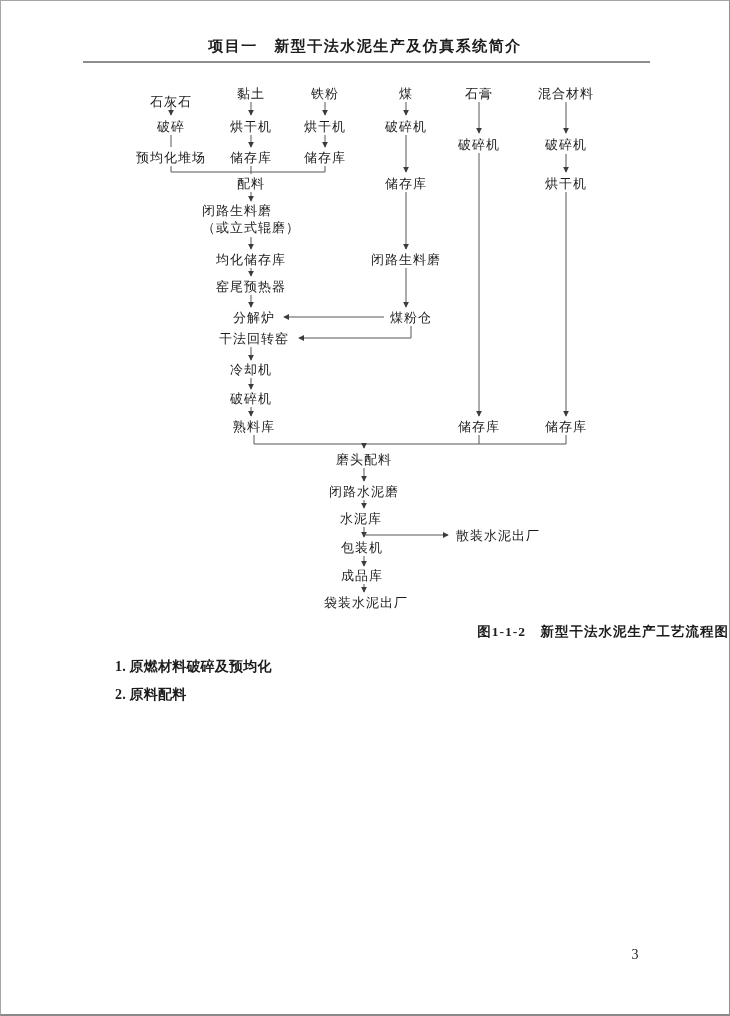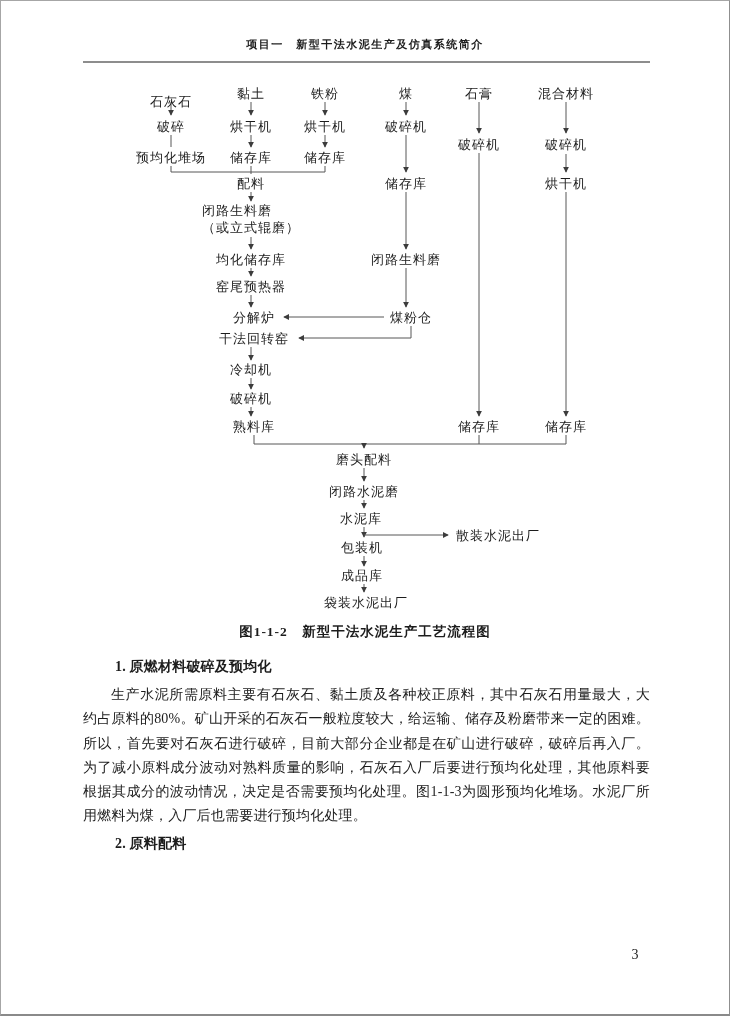--- a/index.html
+++ b/index.html
@@ -4,33 +4,33 @@
 <style>
   html,body{margin:0;padding:0;background:#e8e8e8;}
   .page{
     position:relative;width:730px;height:1016px;background:#ffffff;
     font-family:"Liberation Serif","DejaVu Serif",serif;color:#1c1c1c;
     box-sizing:border-box;border:1px solid #a6a6a6;border-bottom:2px solid #8a8a8a;border-right-color:#8f8f8f;
     overflow:hidden;
   }
   .header-title{
     position:absolute;top:36px;left:0;width:100%;text-align:center;
-    font-size:11px;font-weight:bold;letter-spacing:1.5px;
+    font-size:15px;font-weight:bold;letter-spacing:1.5px;
   }
   .header-rule{position:absolute;top:60px;left:82px;width:567px;height:2px;background:#8d8d8d;}
   .flowchart{position:absolute;top:78px;left:0;width:730px;height:540px;font-size:13px;}
   .flowchart svg{position:absolute;left:0;top:0;}
   .fnode{
     position:absolute;transform:translate(-50%,-50%);white-space:nowrap;
     letter-spacing:1px;line-height:15px;
   }
   .fnode.two-line{line-height:17px;}
   .fnode.two-line span{display:block;}
   .caption{
-    position:absolute;top:622px;left:0;width:100%;text-align:center;
+    position:absolute;top:622px;left:0;width:100%;text-align:right;
     font-weight:bold;font-size:13.5px;letter-spacing:1px;
   }
   .body-text{
     position:absolute;top:650px;left:82px;width:567px;
     font-size:14px;line-height:24.2px;letter-spacing:0.2px;text-align:justify;
   }
   .sec-heading{font-weight:bold;text-indent:28px;margin:4px;}
   .para{text-indent:28px;margin:0;}
   .page-number{position:absolute;top:946px;left:618px;width:32px;text-align:center;font-size:14px;}
 </style>
@@ -132,19 +132,18 @@
     <span class="fnode" style="left:497px;top:456px">散装水泥出厂</span>
     <span class="fnode" style="left:361px;top:468px">包装机</span>
     <span class="fnode" style="left:361px;top:496px">成品库</span>
     <span class="fnode" style="left:365px;top:523px">袋装水泥出厂</span>
   </div>
 
   <div class="caption">图1-1-2　新型干法水泥生产工艺流程图</div>
 
   <div class="body-text">
     <p class="sec-heading">1. 原燃材料破碎及预均化</p>
-    <p class="para">生产水泥所需原料主要有石灰石、黏土质及各种校正原料，其中石灰石用量最大，大约占原料的80%。矿山开采的石灰石一般粒度较大，给运输、储存及粉磨带来一定的困难。所以，首先要对石灰石进行破碎，目前大部分企业都是在矿山进行破碎，破碎后再入厂。为了减小原料成分波动对熟料质量的影响，石灰石入厂后要进行预均化处理，其他原料要根据其成分的波动情况，决定是否需要预均化处理。图1-1-3为圆形预均化堆场。水泥厂所用燃料为煤，入厂后也需要进行预均化处理。</p>
     <p class="sec-heading">2. 原料配料</p>
   </div>
 
   <div class="page-number">3</div>
 
 </div>
 
 </body></html>

